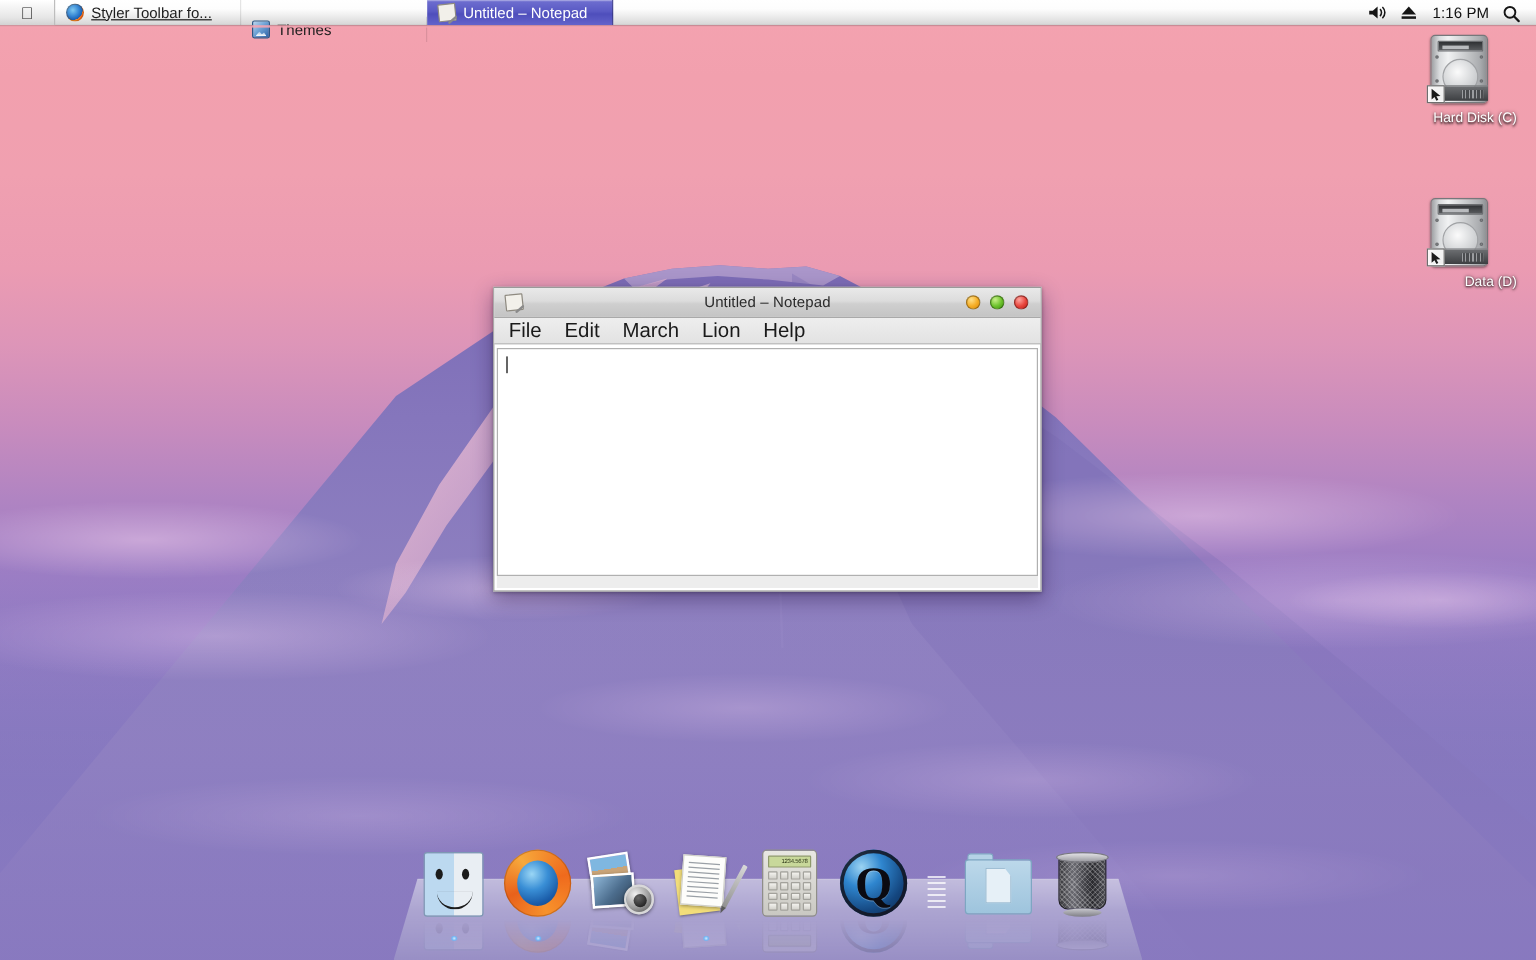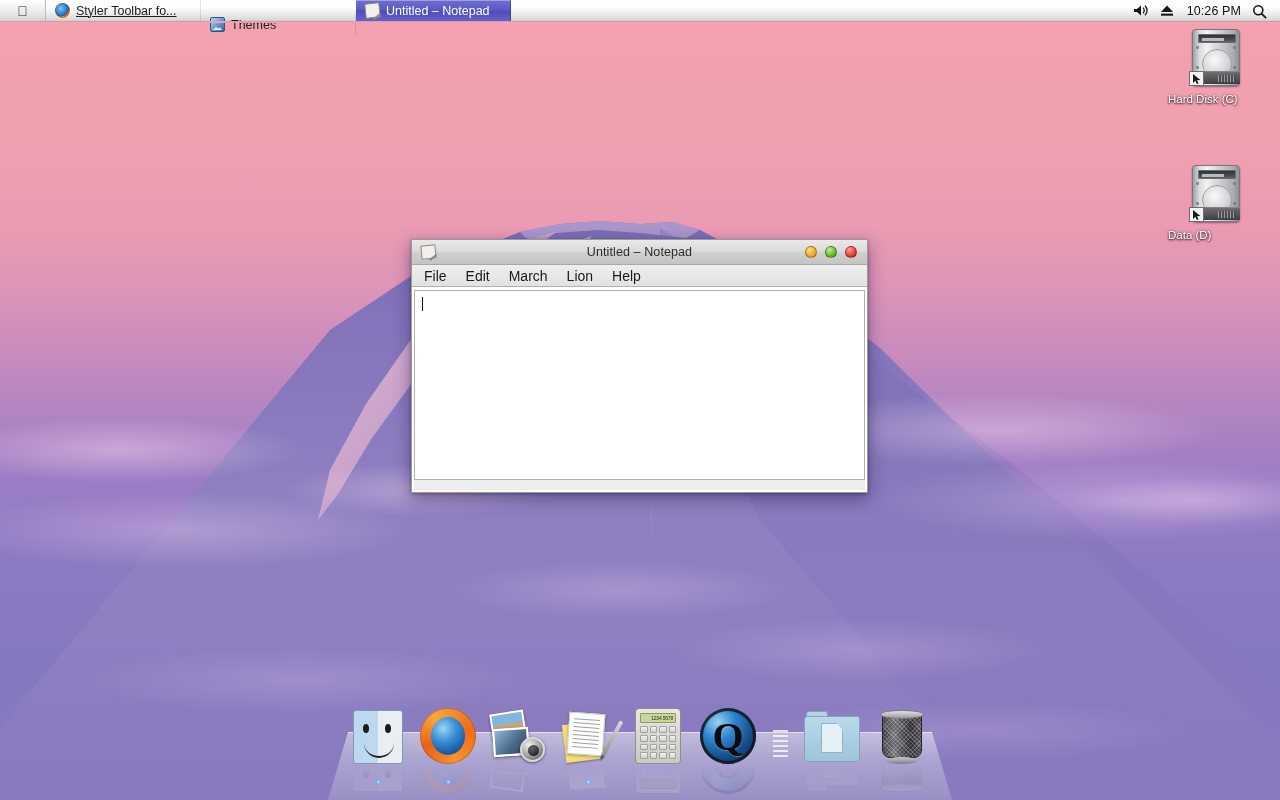--- a/index.html
+++ b/index.html
@@ -107,21 +107,21 @@
     background:#8a8a8a; transform:rotate(-35deg); border-radius:1px;
   }
 
   .tb-spacer{ flex:1; }
   .sys-area{ display:flex; align-items:center; gap:11px; padding-right:12px; font-size:12.5px; color:#111; }
   .sys-ico{ width:16px; height:14px; position:relative; }
   .vol svg,.eject svg,.mag svg{ display:block; }
   .clock{ letter-spacing:.1px; }
 
   
-  .dicon{ position:absolute; width:96px; text-align:left; z-index:20; cursor:default; }
+  .dicon{ position:absolute; width:96px; text-align:right; z-index:20; cursor:default; }
   .dicon .art{ width:66px; height:62px; margin:0 auto; position:relative; }
   .dicon .lbl{
     margin-top:3px; font-size:11.5px; color:#fff; line-height:13px;
     text-shadow:0 1px 2px rgba(0,0,0,.85), 0 0 3px rgba(0,0,0,.6);
   }
   .hd-body{
     position:absolute; left:9px; top:1px; width:48px; height:57px; border-radius:4px;
     background:linear-gradient(to right,#9ea0a3 0%,#d9dbdd 14%,#f1f2f3 30%,#c9cbcd 62%,#a9abae 88%,#8d8f92 100%);
     border:1px solid #76787b; box-shadow:0 1px 2px rgba(0,0,0,.4);
   }
@@ -171,21 +171,21 @@
   .np-btn{ width:12px; height:12px; border-radius:50%; border:1px solid rgba(0,0,0,.32); }
   .np-btn.min{ background:radial-gradient(circle at 34% 28%, #ffe08a, #f5ad25 55%, #d88a0d 100%); }
   .np-btn.max{ background:radial-gradient(circle at 34% 28%, #c9f08a, #6cc22c 55%, #3f9110 100%); }
   .np-btn.close{ background:radial-gradient(circle at 34% 28%, #ffa6a0, #e8453c 55%, #b81f18 100%); }
 
   .np-menu{
     height:22px; display:flex; align-items:center; padding-left:12px; gap:19px;
     background:linear-gradient(to bottom,#eeeeee,#e2e2e2);
     border-bottom:1px solid #b4b4b4;
   }
-  .np-menu span{ font-size:14px; color:#1a1a1a; cursor:default; }
+  .np-menu span{ font-size:17px; color:#1a1a1a; cursor:default; }
   .np-body{
     position:absolute; left:2px; right:2px; top:50px; bottom:12px;
     background:#fff; border:1px solid #b0b0b0; overflow:hidden;
   }
   .np-text{
     padding:5px 6px 0 6px; font-size:13px; color:#0d0d0d; line-height:17px;
     white-space:pre; position:relative;
   }
   .caret{
     display:inline-block; width:1px; height:14px; background:#000;
@@ -382,21 +382,21 @@
         <path d="M10 3.6 a4 4 0 0 1 0 5.8" stroke="#151515" stroke-width="1.3" fill="none"></path>
         <path d="M12 1.8 a6.4 6.4 0 0 1 0 9.4" stroke="#151515" stroke-width="1.3" fill="none"></path>
       </svg>
     </span>
     <span class="sys-ico eject">
       <svg width="14" height="13" viewBox="0 0 14 13">
         <path d="M7 1.5 L13 8 H1 Z" fill="#151515"></path>
         <rect x="1" y="9.6" width="12" height="2.1" fill="#151515"></rect>
       </svg>
     </span>
-    <span class="clock">10:26 PM</span>
+    <span class="clock">1:16 PM</span>
     <span class="sys-ico mag">
       <svg width="15" height="15" viewBox="0 0 15 15">
         <circle cx="6.3" cy="6.3" r="4.5" stroke="#151515" stroke-width="1.6" fill="none"></circle>
         <line x1="9.8" y1="9.8" x2="13.6" y2="13.6" stroke="#151515" stroke-width="1.8" stroke-linecap="round"></line>
       </svg>
     </span>
   </div>
 </div>
 
 <div class="dicon" style="left:1168px; top:28px;">

